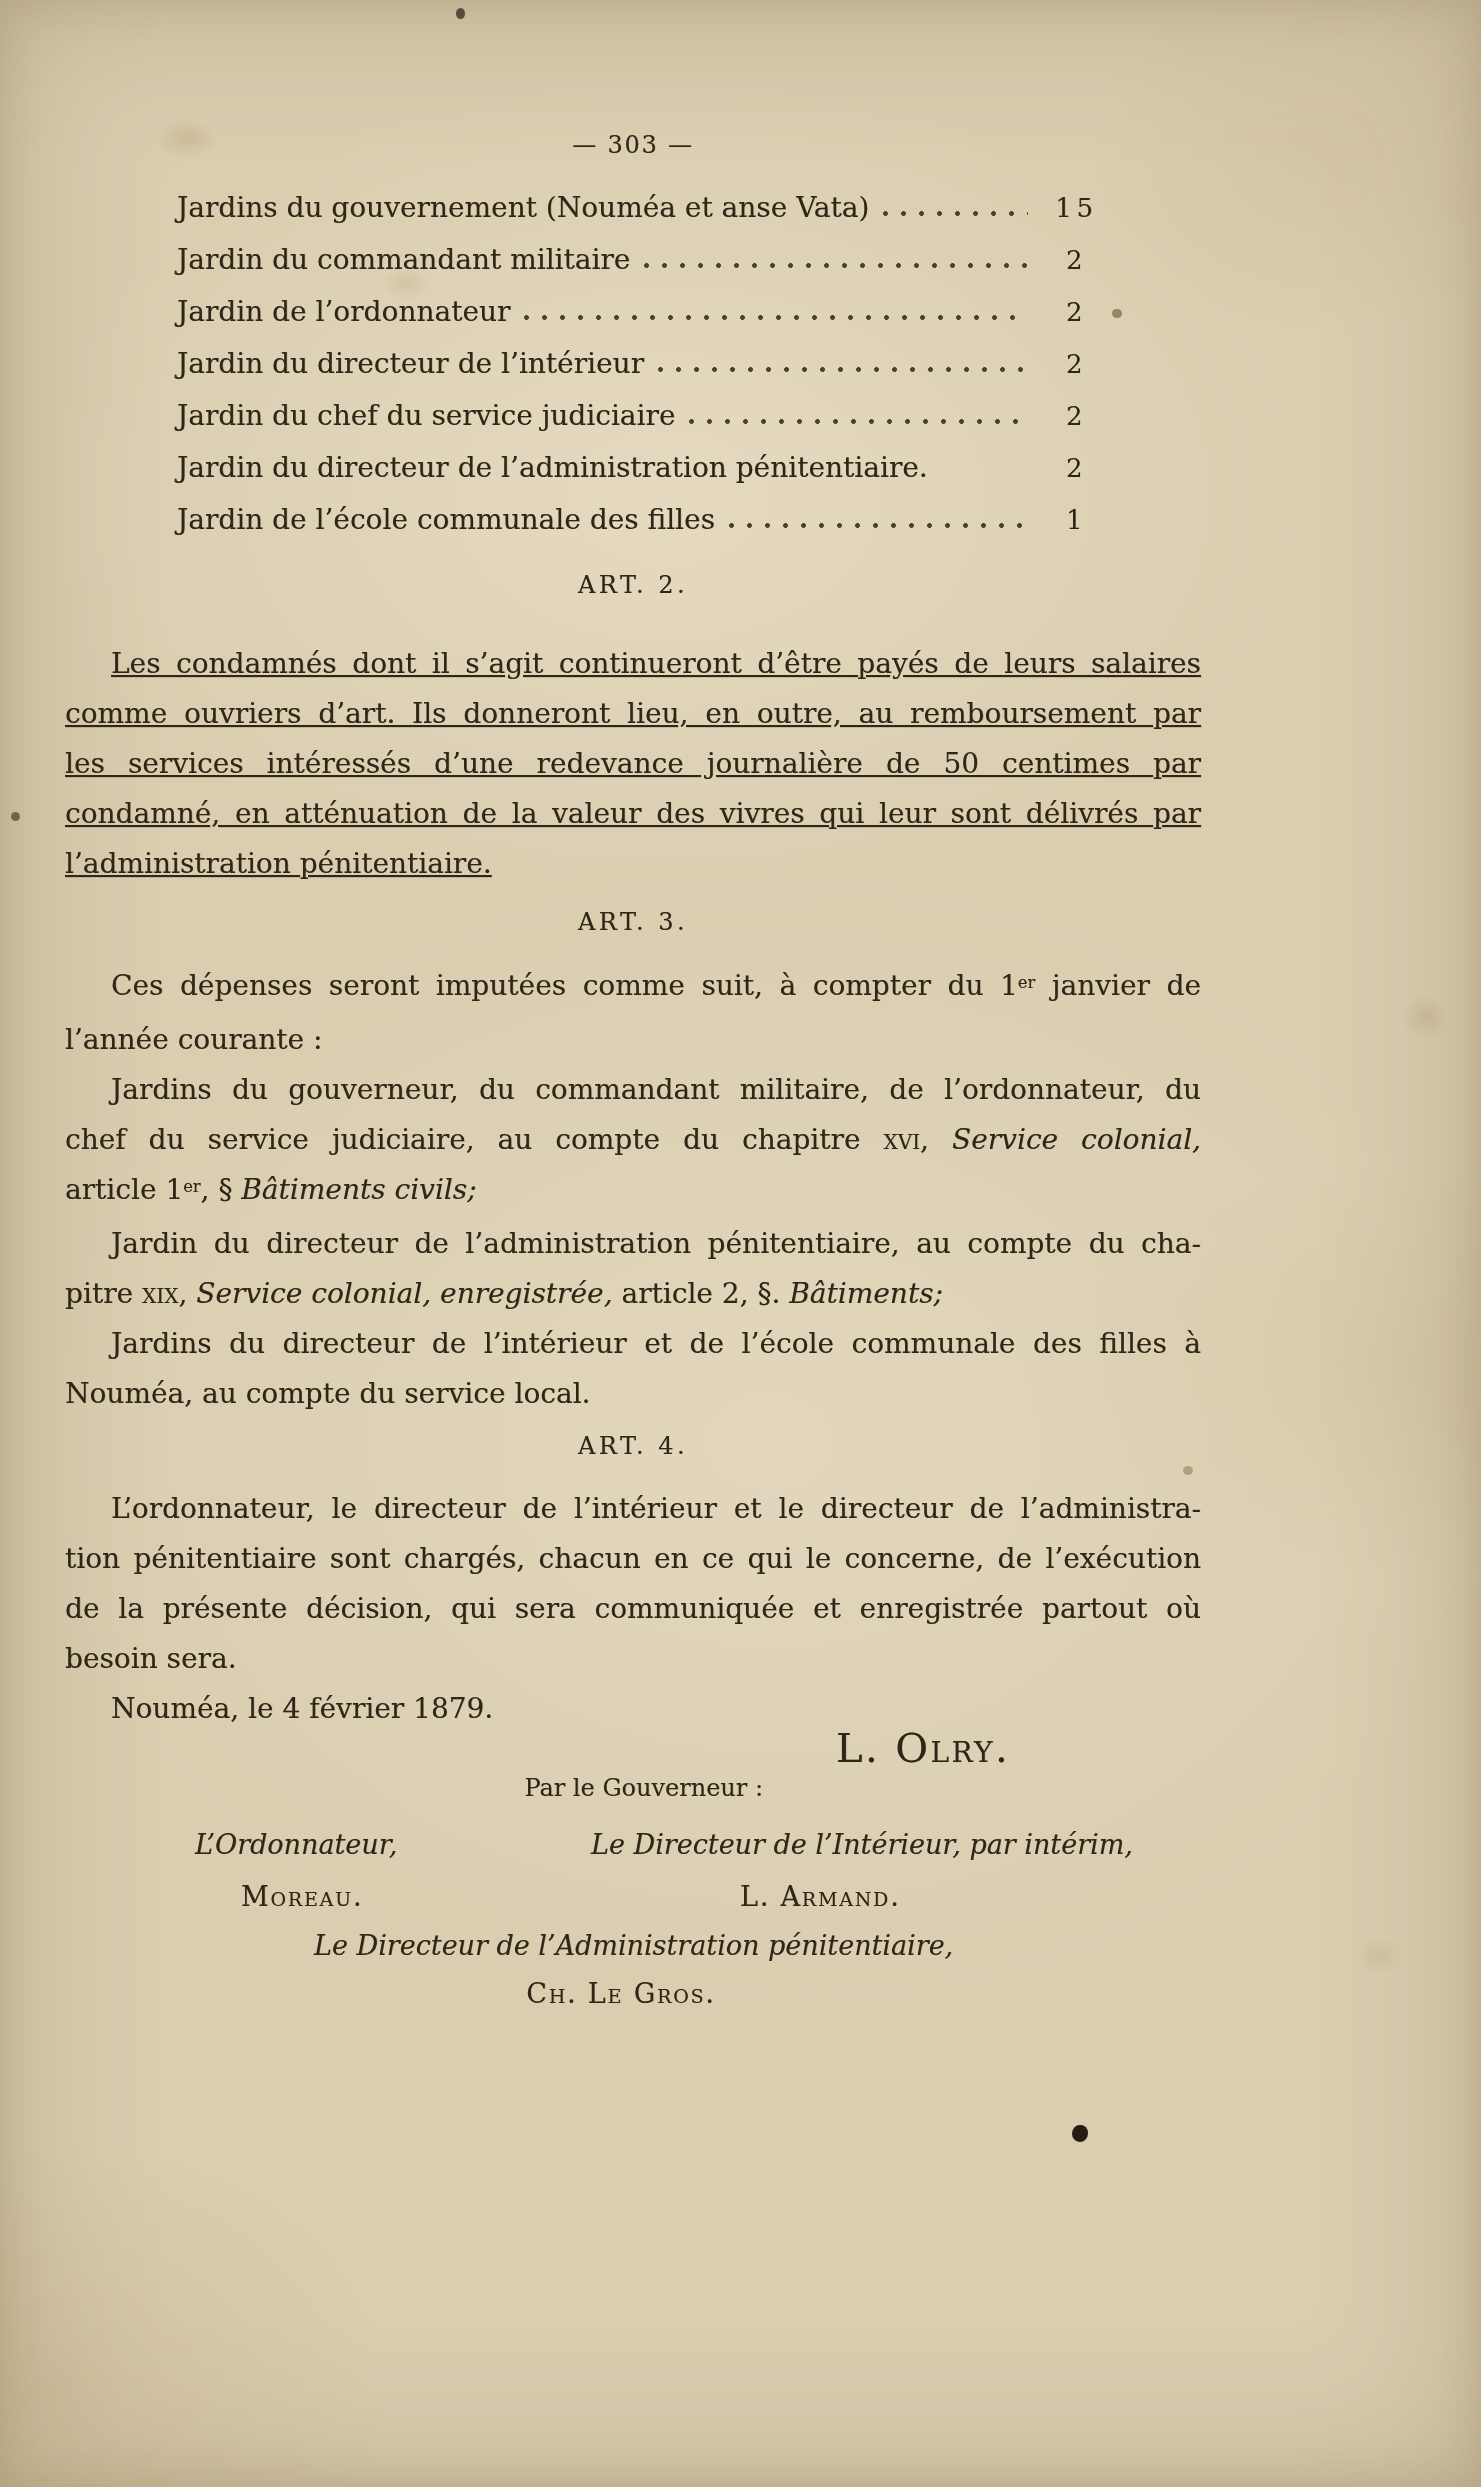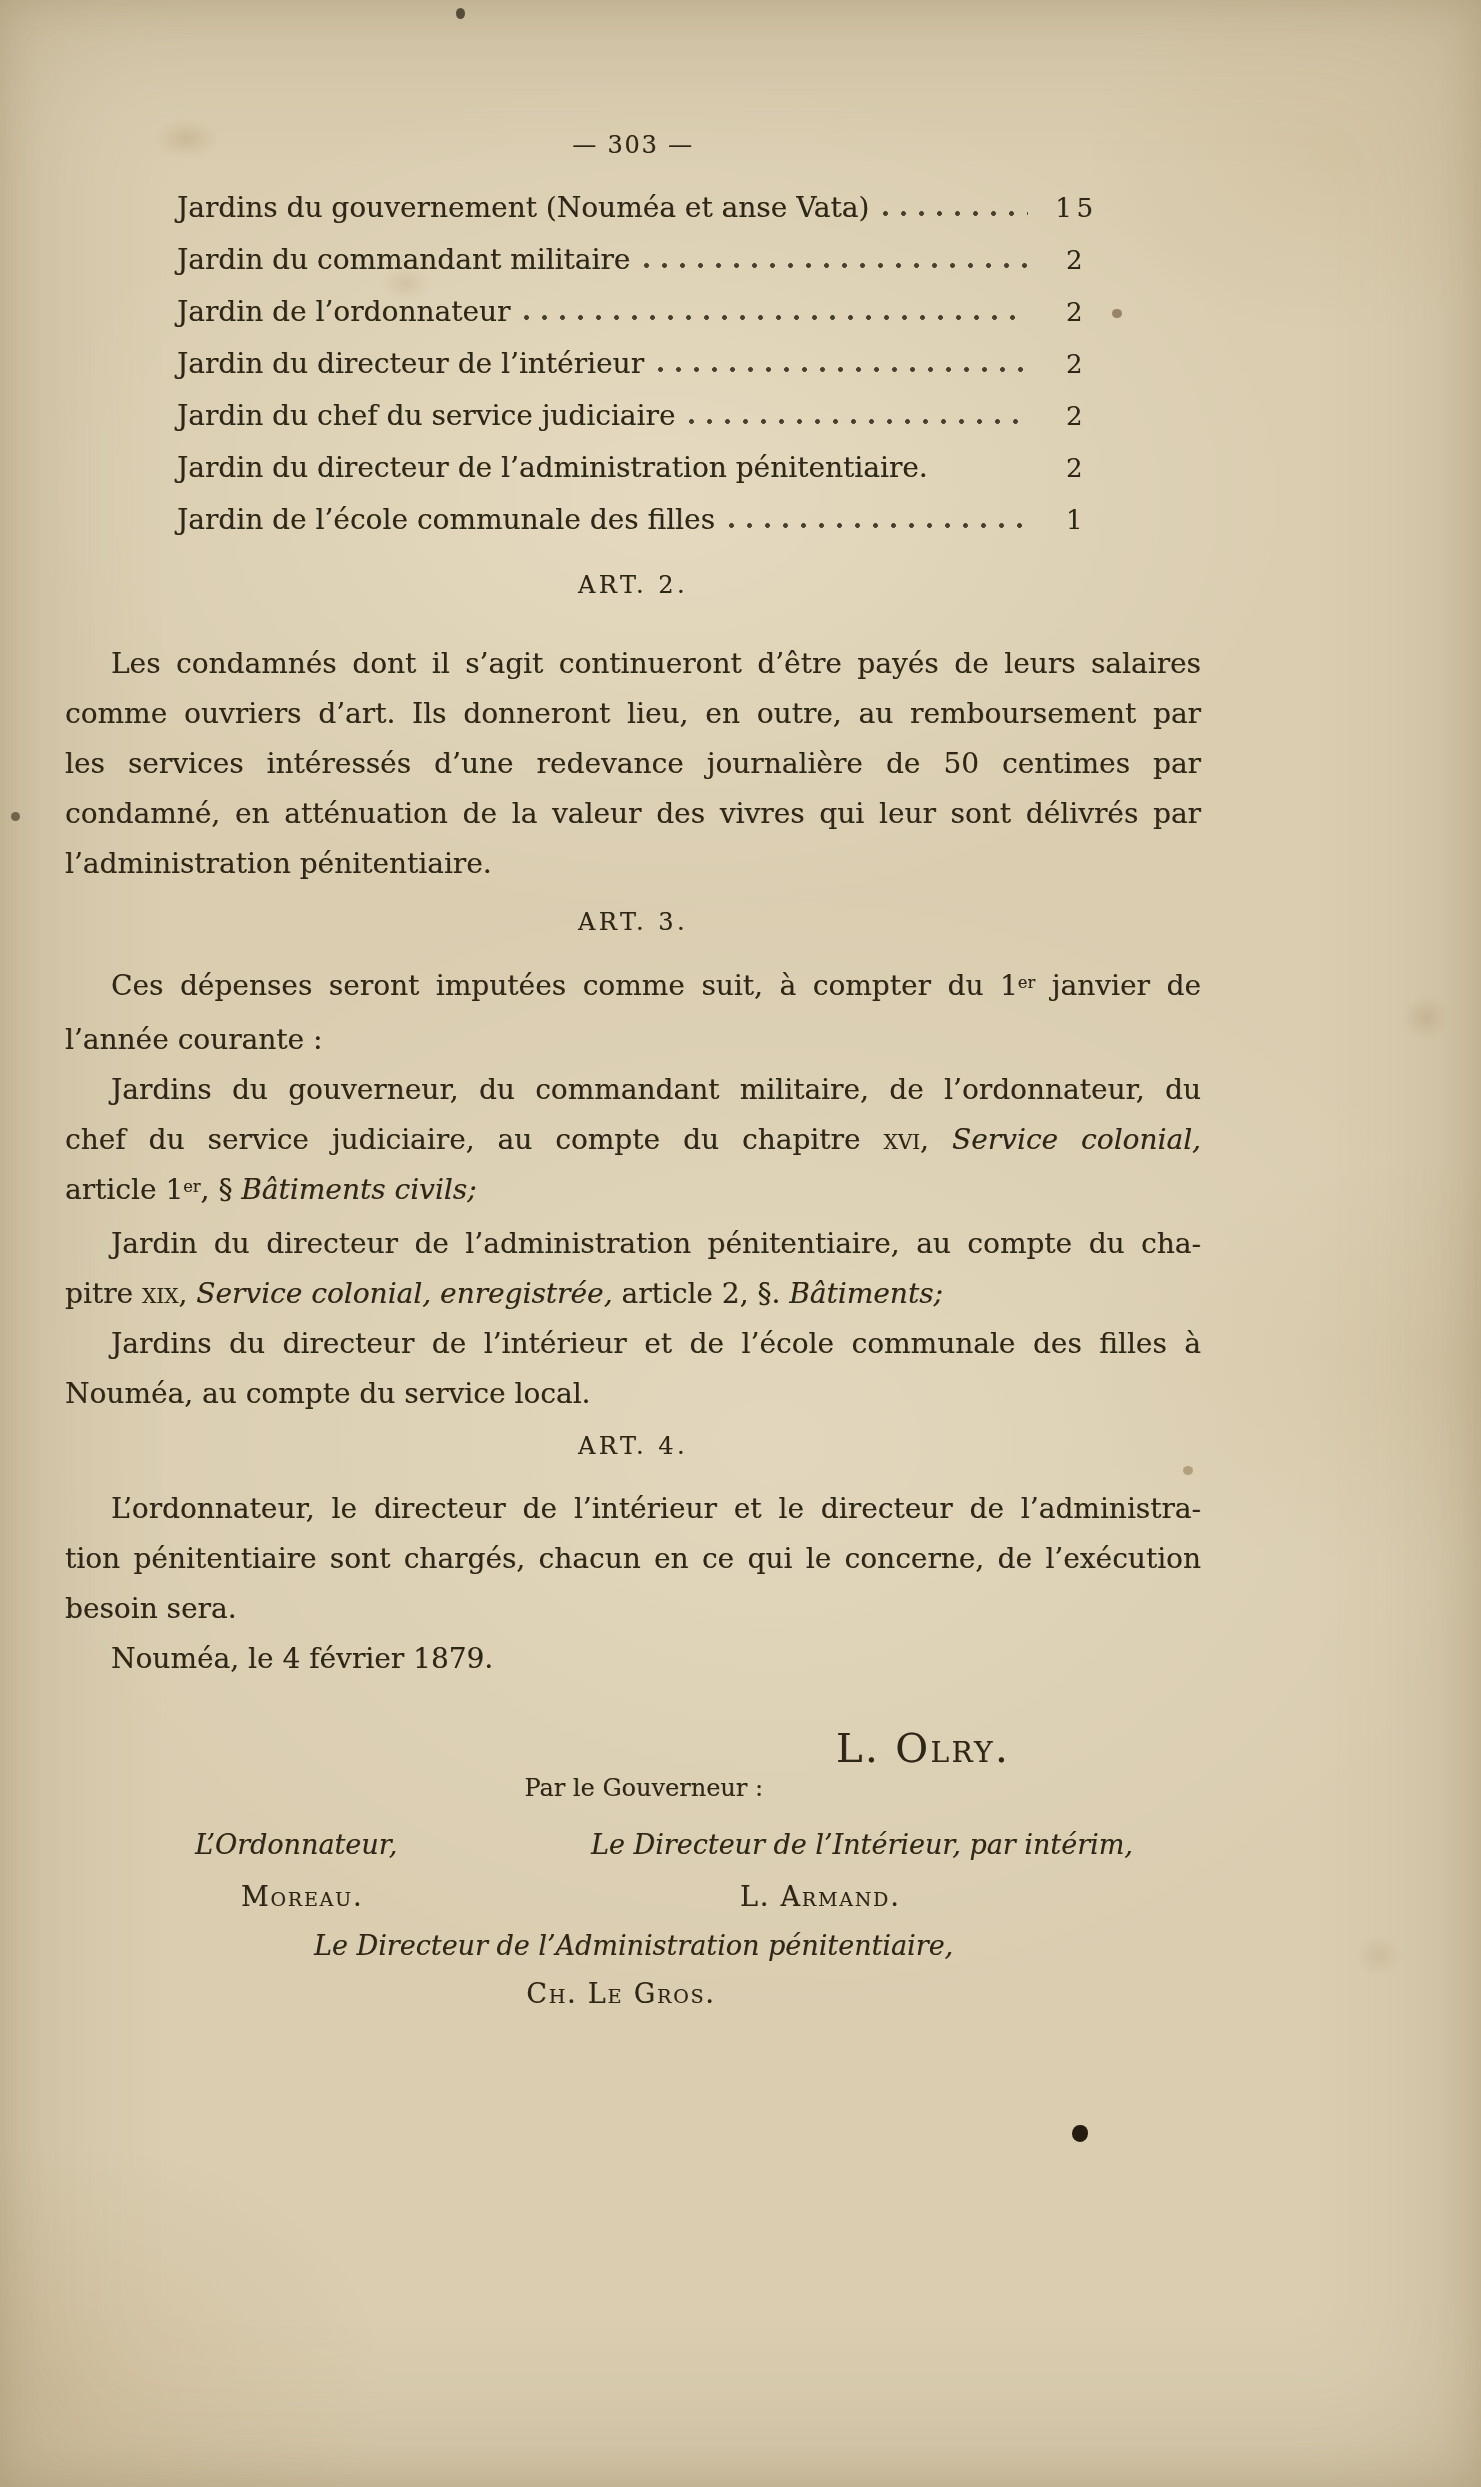--- a/index.html
+++ b/index.html
@@ -33,21 +33,21 @@
     background-image:radial-gradient(circle at 3.5px 3.5px, rgba(52,44,28,0.88) 2.1px, rgba(52,44,28,0) 2.7px);
     background-size:18px 7px; background-repeat:repeat-x; background-position:left bottom; }
   .dot-leader.blank { background:none; }
   .list-value { flex:0 0 71px; text-align:center; font-size:26px; letter-spacing:4.7px; }
 
   .art-heading { position:absolute; left:65px; width:1136px; text-align:center;
     font-size:24px; letter-spacing:3.5px; }
   .h2 { top:571px; } .h3 { top:908px; } .h4 { top:1432px; }
 
   .para { position:absolute; left:65px; width:1136px; font-size:28px; line-height:50px; }
-  .p2 { top:639px; } .p3 { top:961px; } .p4 { top:1484px; }
+  .p2 { top:639px;text-decoration:underline; } .p3 { top:961px; } .p4 { top:1484px; }
   .tline { text-align:justify; text-align-last:justify; white-space:normal; }
   .tline.lend { text-align-last:left; }
   .tline.indent { text-indent:46px; }
 
   .sig-olry { position:absolute; top:1725px; left:775px; width:296px; text-align:center;
     font-size:40px; letter-spacing:2.4px; }
   .sig-by { position:absolute; top:1774px; left:467px; width:296px; text-align:right; font-size:24px; }
   .sig-title { position:absolute; font-size:27px; white-space:nowrap; }
   .t-ord { top:1829px; left:195px; }
   .t-int { top:1829px; left:583px;margin-left:8px; }
@@ -123,20 +123,21 @@
       <div class="tline indent"><span>Jardin du directeur de l’administration pénitentiaire, au compte du cha-</span></div>
       <div class="tline lend"><span>pitre </span><span class="sc">xix</span><span>, </span><span class="it">Service colonial, enregistrée,</span><span> article 2, §. </span><span class="it">Bâtiments;</span></div>
       <div class="tline indent"><span>Jardins du directeur de l’intérieur et de l’école communale des filles à</span></div>
       <div class="tline lend"><span>Nouméa, au compte du service local.</span></div>
     </div>
 
   <div class="art-heading h4 txt">ART. 4.</div>
   <div class="para p4 txt">
       <div class="tline indent"><span>L’ordonnateur, le directeur de l’intérieur et le directeur de l’administra-</span></div>
       <div class="tline"><span>tion pénitentiaire sont chargés, chacun en ce qui le concerne, de l’exécution</span></div>
+      <div class="tline"><span>de la présente décision, qui sera communiquée et enregistrée partout où</span></div>
       <div class="tline lend"><span>besoin sera.</span></div>
       <div class="tline indent lend"><span>Nouméa, le 4 février 1879.</span></div>
     </div>
 
   <div class="sig-olry sc txt">L. Olry.</div>
   <div class="sig-by txt">Par le Gouverneur :</div>
 
   <div class="sig-title t-ord it txt">L’Ordonnateur,</div>
   <div class="sig-title t-int it txt">Le Directeur de l’Intérieur, par intérim,</div>
   <div class="sig-name n-ord sc txt">Moreau.</div>

